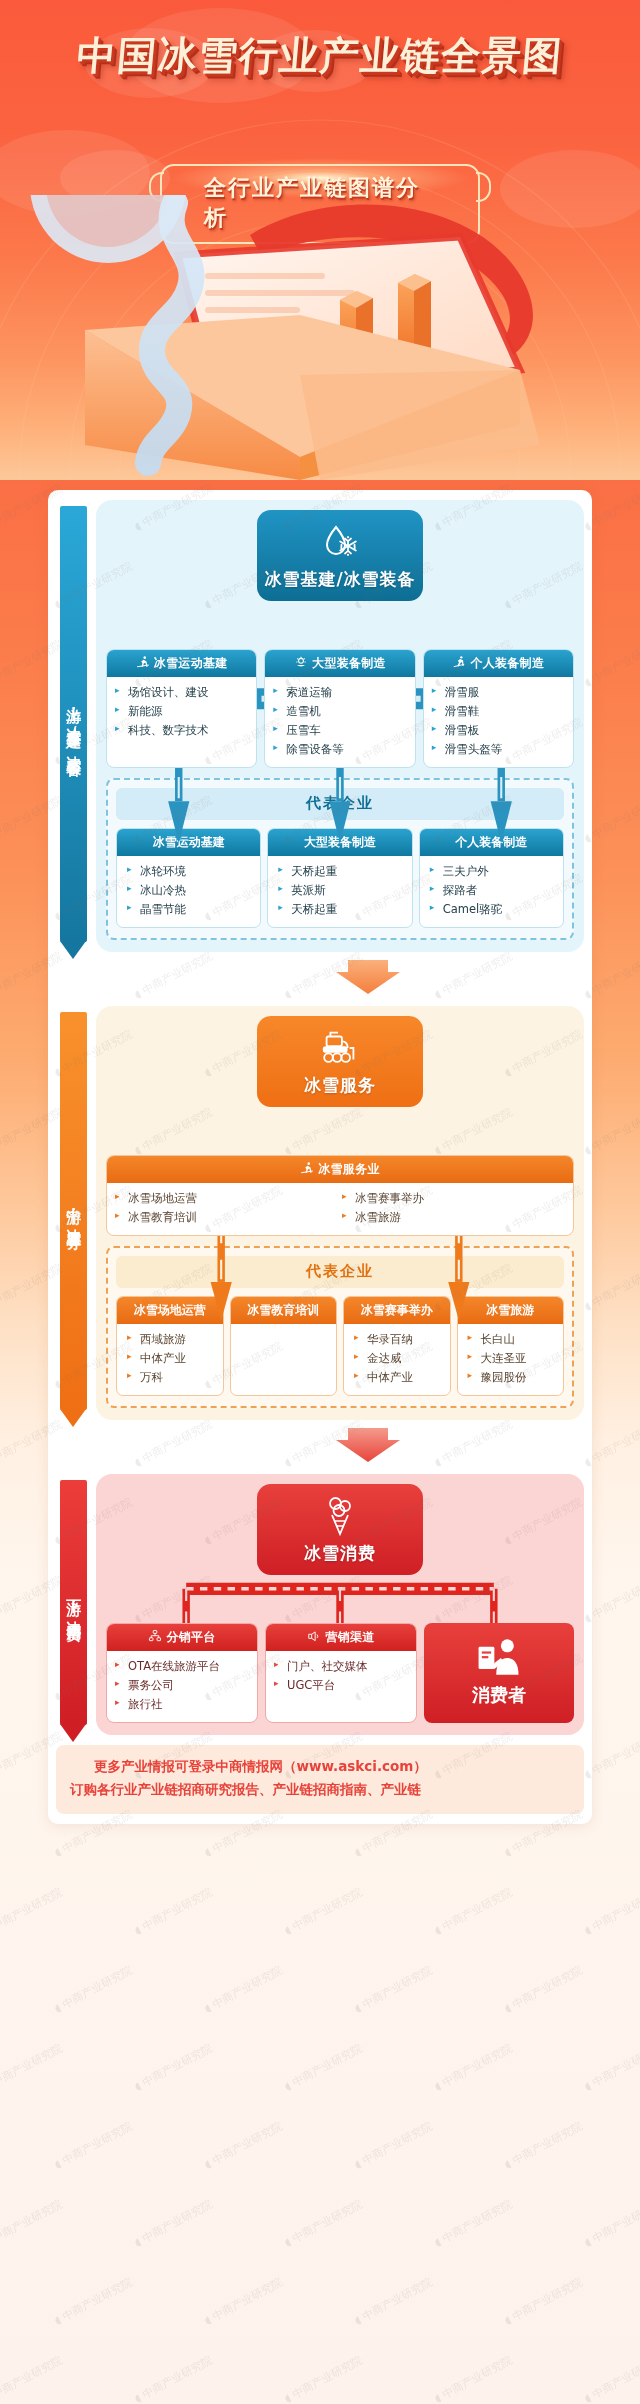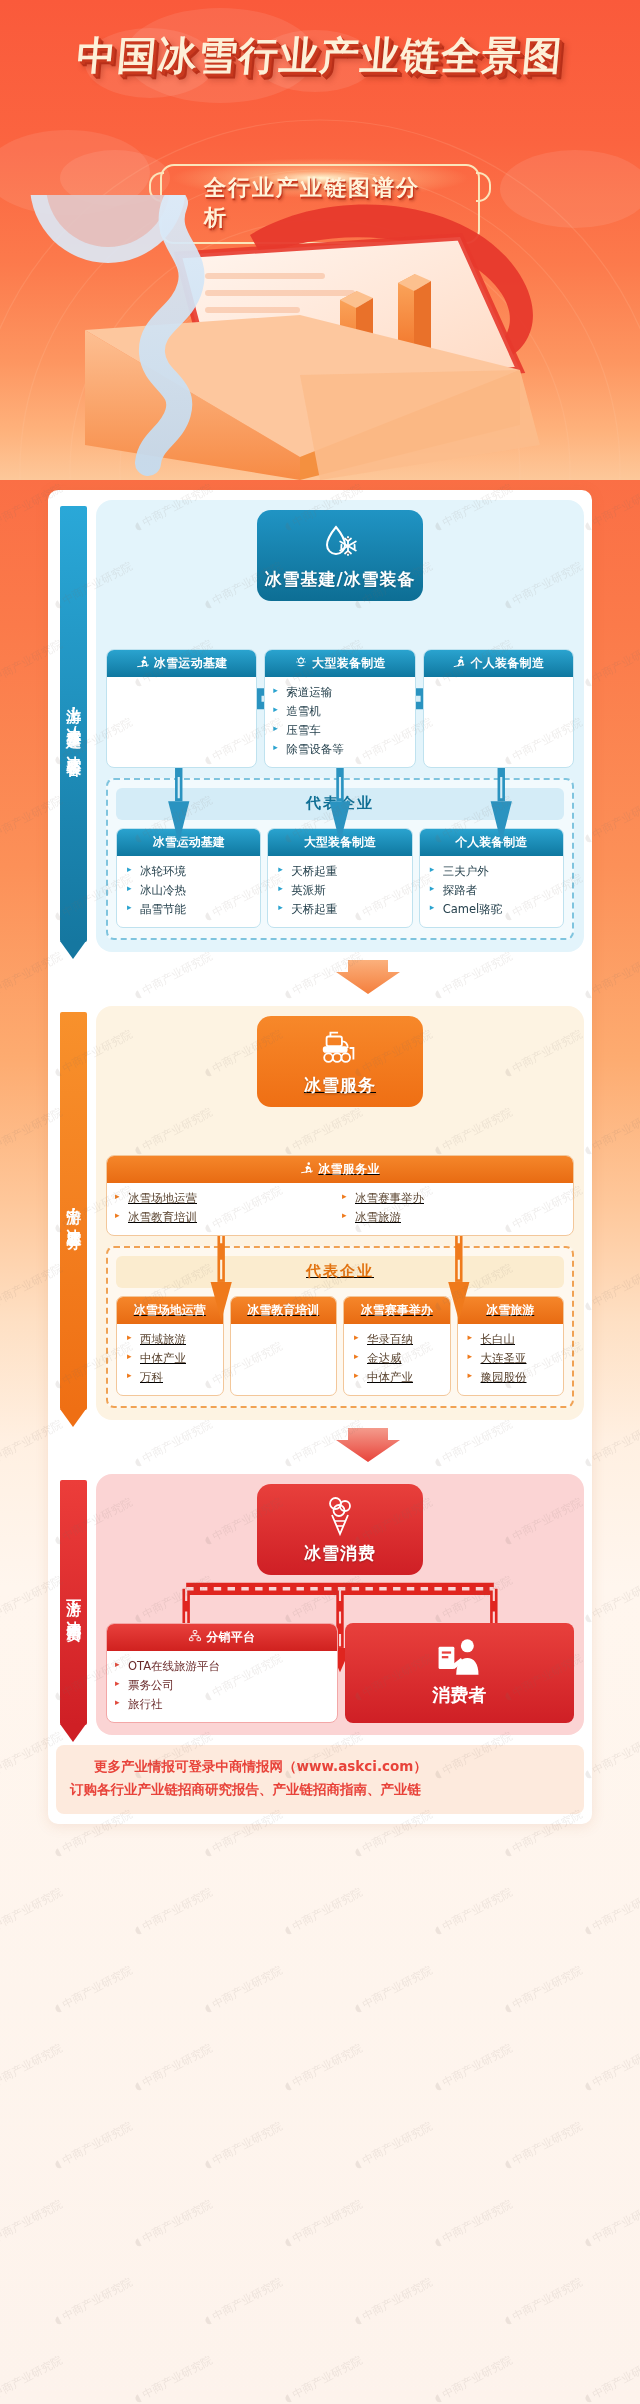--- a/index.html
+++ b/index.html
@@ -107,21 +107,21 @@
     font-size: 15px; font-weight: 700; color: #fff; letter-spacing: 2px;
     line-height: 1.1;
     font-family: "DejaVu Sans", "Liberation Sans", sans-serif;
   }
   .rail-up   { background: linear-gradient(180deg,#2aa8d8,#1577a0); color:#1577a0; }
   .rail-mid  { background: linear-gradient(180deg,#f8912c,#ef6f14); color:#ef6f14; }
   .rail-down { background: linear-gradient(180deg,#ec3d3a,#cf1f25); color:#cf1f25; }
 
   .stage-body { flex: 1; border-radius: 16px; padding: 10px 10px 12px 10px; position: relative; }
   .body-up   { background: #e3f4fb; }
-  .body-mid  { background: #fdf3e2; text-decoration: underline; }
+  .body-mid  { background: #fdf3e2; }
   .body-down { background: #fbd4d4; }
 
   
   .hub-row { display:flex; justify-content:center; position: relative; }
   .hub {
     width: 166px; border-radius: 14px; padding: 10px 0 10px 0; text-align: center;
     position: relative; z-index: 3;
   }
   .hub-up   { background: linear-gradient(180deg,#2094c4,#0d6e94); }
   .hub-mid  { background: linear-gradient(180deg,#f7882a,#ef6f14); }
@@ -365,20 +365,27 @@
           <div class="cat-head head-up">
             <span>
               <svg width="14" height="14" viewBox="0 0 24 24" fill="#fff">
                 <circle cx="15" cy="4.5" r="2.2"></circle>
                 <path d="M13 8 L9 11 L11 14 L9.5 20 L11.8 20 L13.4 14.6 L16 13 L17.5 20 L19.8 20 L18 11 Z"></path>
                 <path d="M2 20 L22 17" stroke="#fff" stroke-width="1.8" fill="none"></path>
               </svg>
             </span>
             <span>冰雪运动基建</span>
           </div>
+          <div class="cat-body">
+            <ul>
+              <li class="li-up">场馆设计、建设</li>
+              <li class="li-up">新能源</li>
+              <li class="li-up">科技、数字技术</li>
+            </ul>
+          </div>
         </div>
 
         <div class="cat">
           <div class="cat-head head-up">
             <span>
               <svg width="14" height="14" viewBox="0 0 24 24" fill="none" stroke="#fff" stroke-width="1.8">
                 <circle cx="12" cy="10" r="4.2"></circle>
                 <path d="M12 3.2 L12 5 M5.5 6 L7 7.2 M18.5 6 L17 7.2 M4 12 L6 12 M20 12 L18 12"></path>
                 <path d="M5 17 Q12 22 19 17" fill="#fff" stroke="none"></path>
               </svg>
@@ -398,20 +405,28 @@
         <div class="cat">
           <div class="cat-head head-up">
             <span>
               <svg width="14" height="14" viewBox="0 0 24 24" fill="#fff">
                 <circle cx="16" cy="4" r="2"></circle>
                 <path d="M14 7 L10 10 L12 13 L9 19 L11.5 19.5 L14.5 13.5 L17 12 L18 19 L20 19 L19 9 Z"></path>
                 <path d="M3 20 L21 16" stroke="#fff" stroke-width="1.7" fill="none"></path>
               </svg>
             </span>
             <span>个人装备制造</span>
+          </div>
+          <div class="cat-body">
+            <ul>
+              <li class="li-up">滑雪服</li>
+              <li class="li-up">滑雪鞋</li>
+              <li class="li-up">滑雪板</li>
+              <li class="li-up">滑雪头盔等</li>
+            </ul>
           </div>
         </div>
       </div>
 
       <div class="reps">
         <div class="reps-title reps-title-up">代表企业</div>
         <div class="reps-cards">
           <div class="rep">
             <div class="rep-head head-up">冰雪运动基建</div>
             <div class="rep-body">
@@ -643,20 +658,38 @@
           </div>
           <div class="cat-body">
             <ul>
               <li class="li-down">OTA在线旅游平台</li>
               <li class="li-down">票务公司</li>
               <li class="li-down">旅行社</li>
             </ul>
           </div>
         </div>
 
+        <div class="cat cat-down">
+          <div class="cat-head head-down">
+            <span>
+              <svg width="14" height="14" viewBox="0 0 24 24" fill="none" stroke="#fff" stroke-width="1.6">
+                <path d="M3 9 L3 16 L8 16 L8 9 Z"></path>
+                <path d="M8 9 L14 5 L14 20 L8 16"></path>
+                <path d="M17 9.5 A4 4 0 0 1 17 15.5"></path>
+              </svg>
+            </span>
+            <span>营销渠道</span>
+          </div>
+          <div class="cat-body">
+            <ul>
+              <li class="li-down">门户、社交媒体</li>
+              <li class="li-down">UGC平台</li>
+            </ul>
+          </div>
+        </div>
 
         <div class="consumer">
           <div>
             <svg width="52" height="40" viewBox="0 0 56 42" fill="#fff">
               <circle cx="37" cy="9" r="7"></circle>
               <path d="M25 40 C25 28 30 22 37 22 C44 22 49 28 49 40 Z"></path>
               <rect x="6" y="10" width="17" height="24" rx="1.5"></rect>
               <rect x="9.5" y="15" width="10" height="2.4" fill="#e8403c"></rect>
               <rect x="9.5" y="20" width="7" height="2.4" fill="#e8403c"></rect>
               <path d="M20 30 L30 22 L33 26 L23 34 Z"></path>

